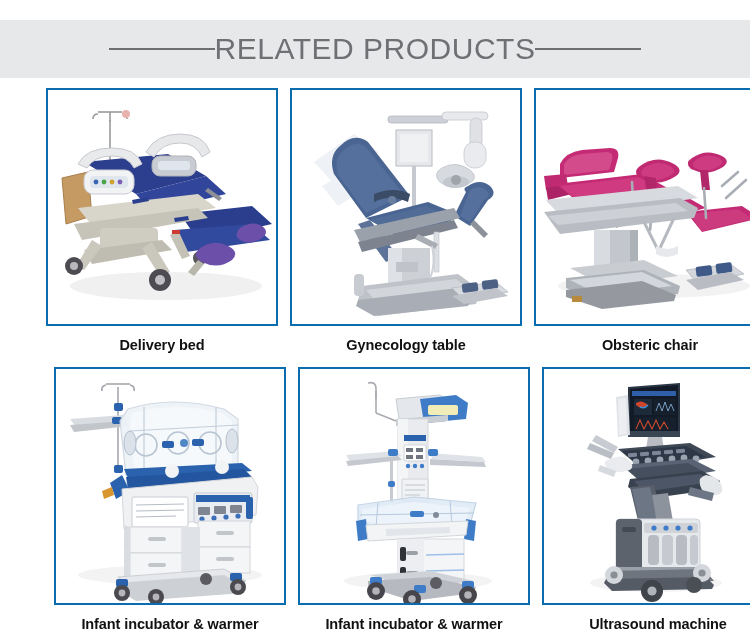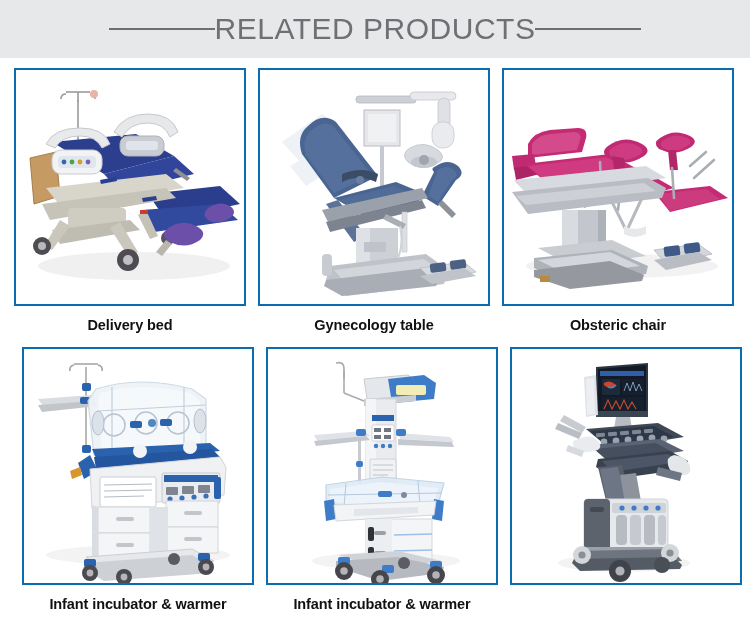--- a/index.html
+++ b/index.html
@@ -16,20 +16,21 @@
   }
 
   
   .header-band {
     height: 58px;
     background: #e7e8ea;
     display: flex;
     align-items: center;
     justify-content: center;
     position: relative;
+    margin-top: 20px;
   }
   .header-inner {
     display: flex;
     align-items: center;
     justify-content: center;
     width: 100%;
   }
   .rule {
     height: 2px;
     background: #6e6e73;
@@ -44,20 +45,21 @@
     font-weight: 400;
     padding: 0 0px;
     white-space: nowrap;
     line-height: 1;
   }
 
   
   .grid {
     padding: 10px 14px 0 14px;
     box-sizing: border-box;
+    margin-left: 32px;
   }
   .row {
     display: flex;
     gap: 12px;
   }
   .row + .row { margin-top: 14px; padding-left: 8px; }
 
   .cell {
     width: 232px;
     flex: 0 0 232px;
@@ -591,16 +593,17 @@
 
           <circle cx="70" cy="206" r="9" fill="#d3d6da"></circle>
             <circle cx="70" cy="206" r="3.6" fill="#8a8f96"></circle>
           <circle cx="158" cy="204" r="9" fill="#d3d6da"></circle>
             <circle cx="158" cy="204" r="3.6" fill="#8a8f96"></circle>
           <circle cx="108" cy="222" r="11" fill="#3f434a"></circle>
             <circle cx="108" cy="222" r="4.6" fill="#b0b4ba"></circle>
           <circle cx="150" cy="216" r="8" fill="#4a4e55"></circle>
         </svg>
       </div>
+      <div class="caption">Ultrasound machine</div>
     </div>
 
   </div>
 </div>
 
 </body></html>

